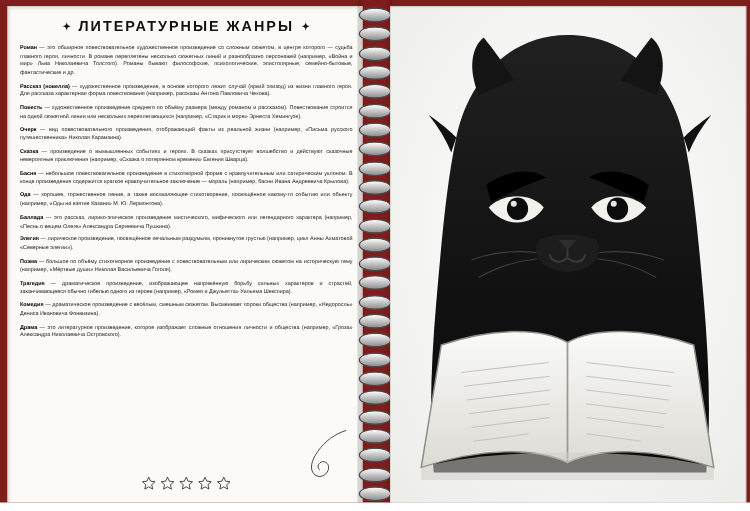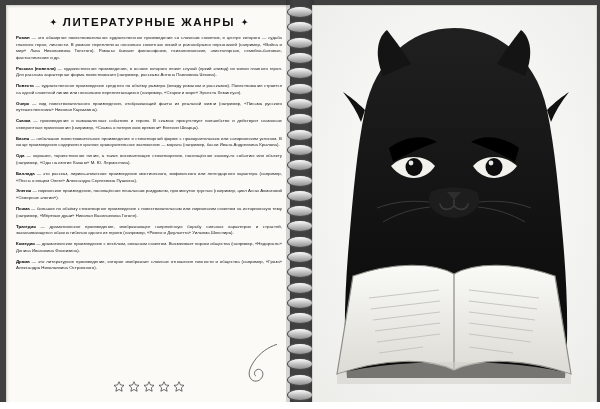--- a/index.html
+++ b/index.html
@@ -11,21 +11,21 @@
     width: 600px;
     height: 409px;
     overflow: hidden;
     font-family: "Liberation Sans", sans-serif;
   }
 
   .page {
     position: relative;
     width: 600px;
     height: 402px;
-    background: #404040;
+    background: #7f1d1d;
     overflow: hidden;
   }
 
   
   .left-page {
     position: absolute;
     left: 6px;
     top: 5px;
     width: 282px;
     height: 399px;

